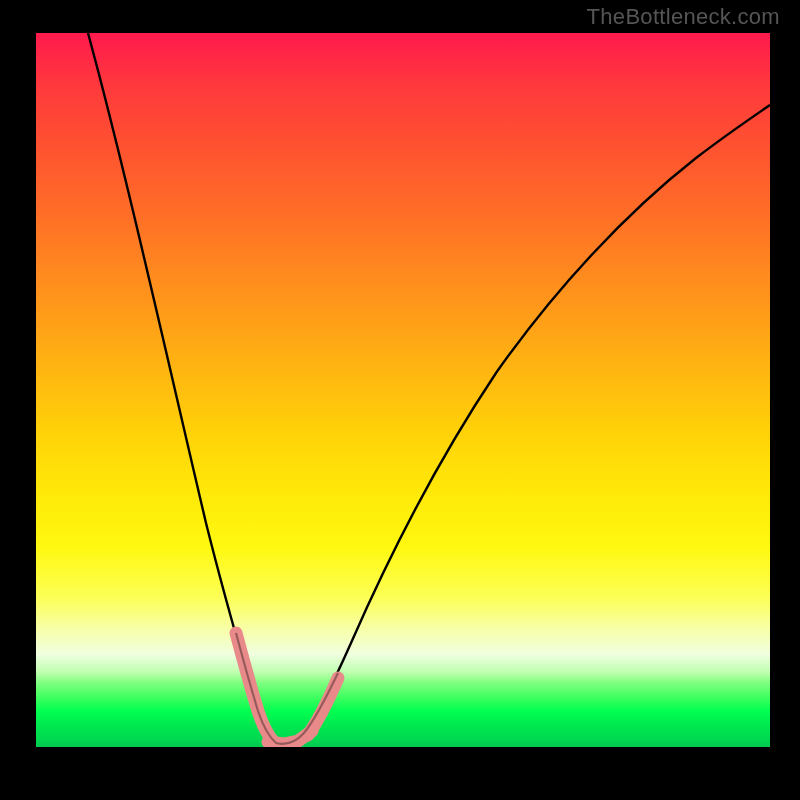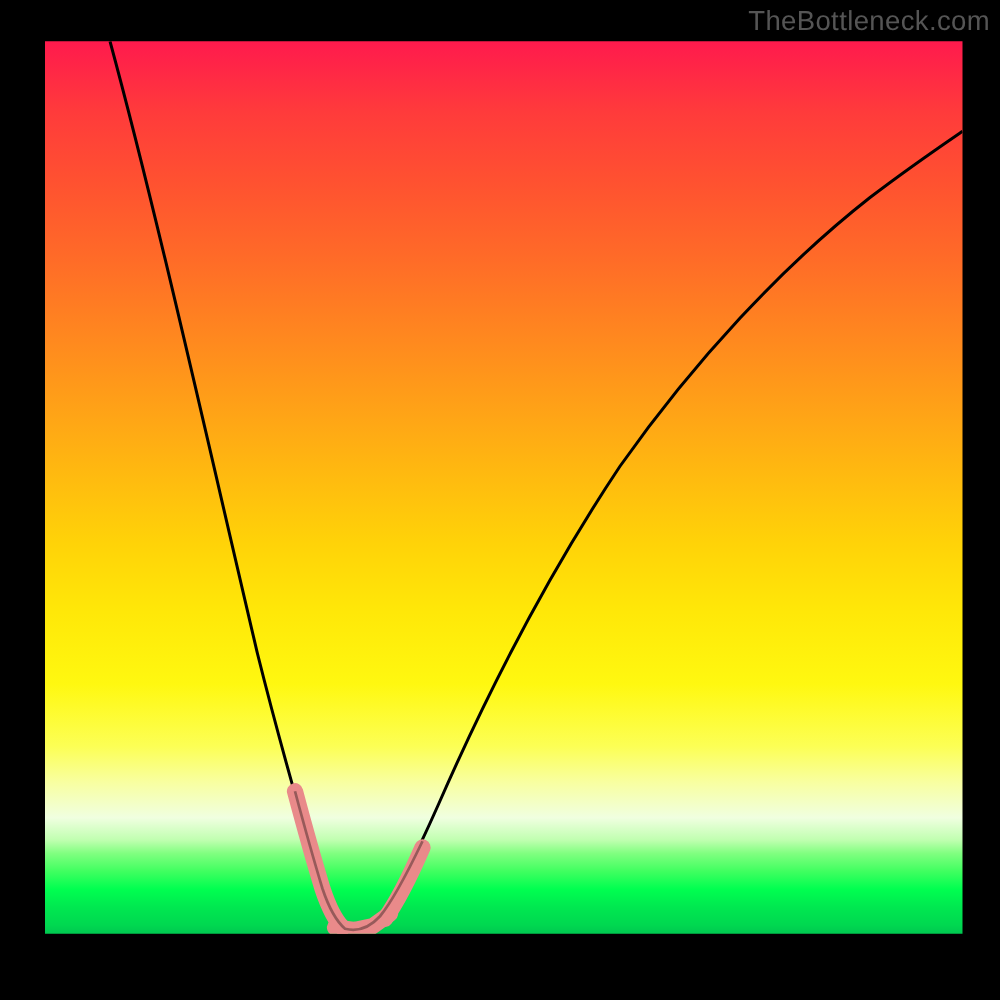--- a/index.html
+++ b/index.html
@@ -7,21 +7,21 @@
     width: 800px;
     height: 800px;
     background: #000;
     position: relative;
     overflow: hidden;
     font-family: Arial, sans-serif;
   }
   .watermark {
     position: absolute;
     top: 4px;
-    right: 8px;
+    right: 20px;
     color: #555;
     font-size: 22px;
     font-weight: 500;
     z-index: 10;
     letter-spacing: 0.3px;
   }
   .plot-area {
     position: absolute;
     left: 36px;
     top: 33px;

